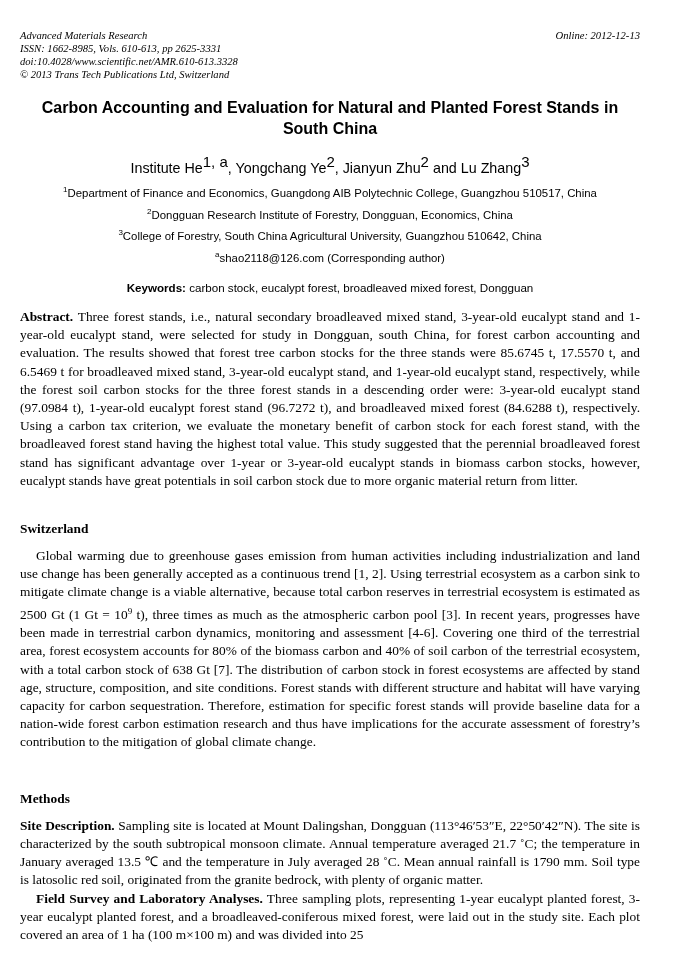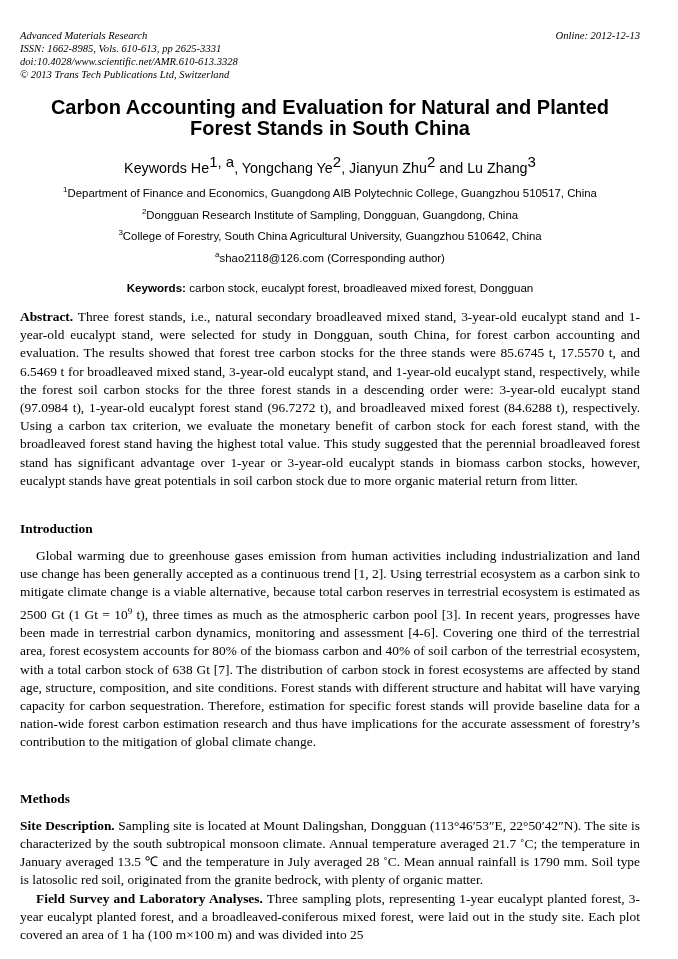--- a/index.html
+++ b/index.html
@@ -23,21 +23,21 @@
     font-style: italic;
     font-size: 10.6px;
     line-height: 13px;
   }
   
   .title {
     margin: 16px auto 0;
     max-width: 584px;
     font-family: "Liberation Sans", sans-serif;
     font-weight: bold;
-    font-size: 20px;
+    font-size: 16px;
     line-height: 21px;
     text-align: center;
   }
   .authors {
     margin-top: 13px;
     text-align: center;
     font-family: "Liberation Sans", sans-serif;
     font-size: 14.3px;
     line-height: 19px;
   }
@@ -93,39 +93,39 @@
       <div>ISSN: 1662-8985, Vols. 610-613, pp 2625-3331</div>
       <div>doi:10.4028/www.scientific.net/AMR.610-613.3328</div>
       <div>© 2013 Trans Tech Publications Ltd, Switzerland</div>
     </div>
     <div class="header-right">Online: 2012-12-13</div>
   </div>
 
   <div class="title">Carbon Accounting and Evaluation for Natural and Planted Forest Stands in South China</div>
 
   <div class="authors">
-    <span>Keywords He</span><sup>1, a</sup><span>, </span><span>Yongchang Ye</span><sup>2</sup><span>, </span><span>Jianyun Zhu</span><sup>2</sup><span> and </span><span>Lu Zhang</span><sup>3</sup>
+    <span>Institute He</span><sup>1, a</sup><span>, </span><span>Yongchang Ye</span><sup>2</sup><span>, </span><span>Jianyun Zhu</span><sup>2</sup><span> and </span><span>Lu Zhang</span><sup>3</sup>
   </div>
 
   <div class="affiliations">
     <div class="affiliation"><sup>1</sup><span>Department of Finance and Economics, Guangdong AIB Polytechnic College, Guangzhou 510517, China</span></div>
-    <div class="affiliation"><sup>2</sup><span>Dongguan Research Institute of Sampling, Dongguan, Guangdong, China</span></div>
+    <div class="affiliation"><sup>2</sup><span>Dongguan Research Institute of Forestry, Dongguan, Economics, China</span></div>
     <div class="affiliation"><sup>3</sup><span>College of Forestry, South China Agricultural University, Guangzhou 510642, China</span></div>
     <div class="affiliation"><sup>a</sup><span>shao2118@126.com (Corresponding author)</span></div>
   </div>
 
   <div class="keywords">
     <b>Keywords:</b><span> carbon stock, eucalypt forest, broadleaved mixed forest, Dongguan</span>
   </div>
 
   <p class="serif-par abstract">
     <b class="lead-in">Abstract.</b><span> Three forest stands, i.e., natural secondary broadleaved mixed stand, 3-year-old eucalypt stand and 1-year-old eucalypt stand, were selected for study in Dongguan, south China, for forest carbon accounting and evaluation. The results showed that forest tree carbon stocks for the three stands were 85.6745 t, 17.5570 t, and 6.5469 t for broadleaved mixed stand, 3-year-old eucalypt stand, and 1-year-old eucalypt stand, respectively, while the forest soil carbon stocks for the three forest stands in a descending order were: 3-year-old eucalypt stand (97.0984 t), 1-year-old eucalypt forest stand (96.7272 t), and broadleaved mixed forest (84.6288 t), respectively. Using a carbon tax criterion, we evaluate the monetary benefit of carbon stock for each forest stand, with the broadleaved forest stand having the highest total value. This study suggested that the perennial broadleaved forest stand has significant advantage over 1-year or 3-year-old eucalypt stands in biomass carbon stocks, however, eucalypt stands have great potentials in soil carbon stock due to more organic material return from litter.</span>
   </p>
 
-  <h2 class="section-heading">Introduction</h2>
+  <h2 class="section-heading">Switzerland</h2>
 
   <p class="serif-par first-par indent">
     <span>Global warming due to greenhouse gases emission from human activities including industrialization and land use change has been generally accepted as a continuous trend [1, 2]. Using terrestrial ecosystem as a carbon sink to mitigate climate change is a viable alternative, because total carbon reserves in terrestrial ecosystem is estimated as 2500 Gt (1 Gt = 10</span><sup>9</sup><span> t), three times as much as the atmospheric carbon pool [3]. In recent years, progresses have been made in terrestrial carbon dynamics, monitoring and assessment [4-6]. Covering one third of the terrestrial area, forest ecosystem accounts for 80% of the biomass carbon and 40% of soil carbon of the terrestrial ecosystem, with a total carbon stock of 638 Gt [7]. The distribution of carbon stock in forest ecosystems are affected by stand age, structure, composition, and site conditions. Forest stands with different structure and habitat will have varying capacity for carbon sequestration. Therefore, estimation for specific forest stands will provide baseline data for a nation-wide forest carbon estimation research and thus have implications for the accurate assessment of forestry’s contribution to the mitigation of global climate change.</span>
   </p>
 
   <h2 class="section-heading methods">Methods</h2>
 
   <p class="serif-par first-par">
     <b class="lead-in">Site Description.</b><span> Sampling site is located at Mount Dalingshan, Dongguan (113°46′53″E, 22°50′42″N). The site is characterized by the south subtropical monsoon climate. Annual temperature averaged 21.7 ˚C; the temperature in January averaged 13.5 ℃ and the temperature in July averaged 28 ˚C. Mean annual rainfall is 1790 mm. Soil type is latosolic red soil, originated from the granite bedrock, with plenty of organic matter.</span>
   </p>

